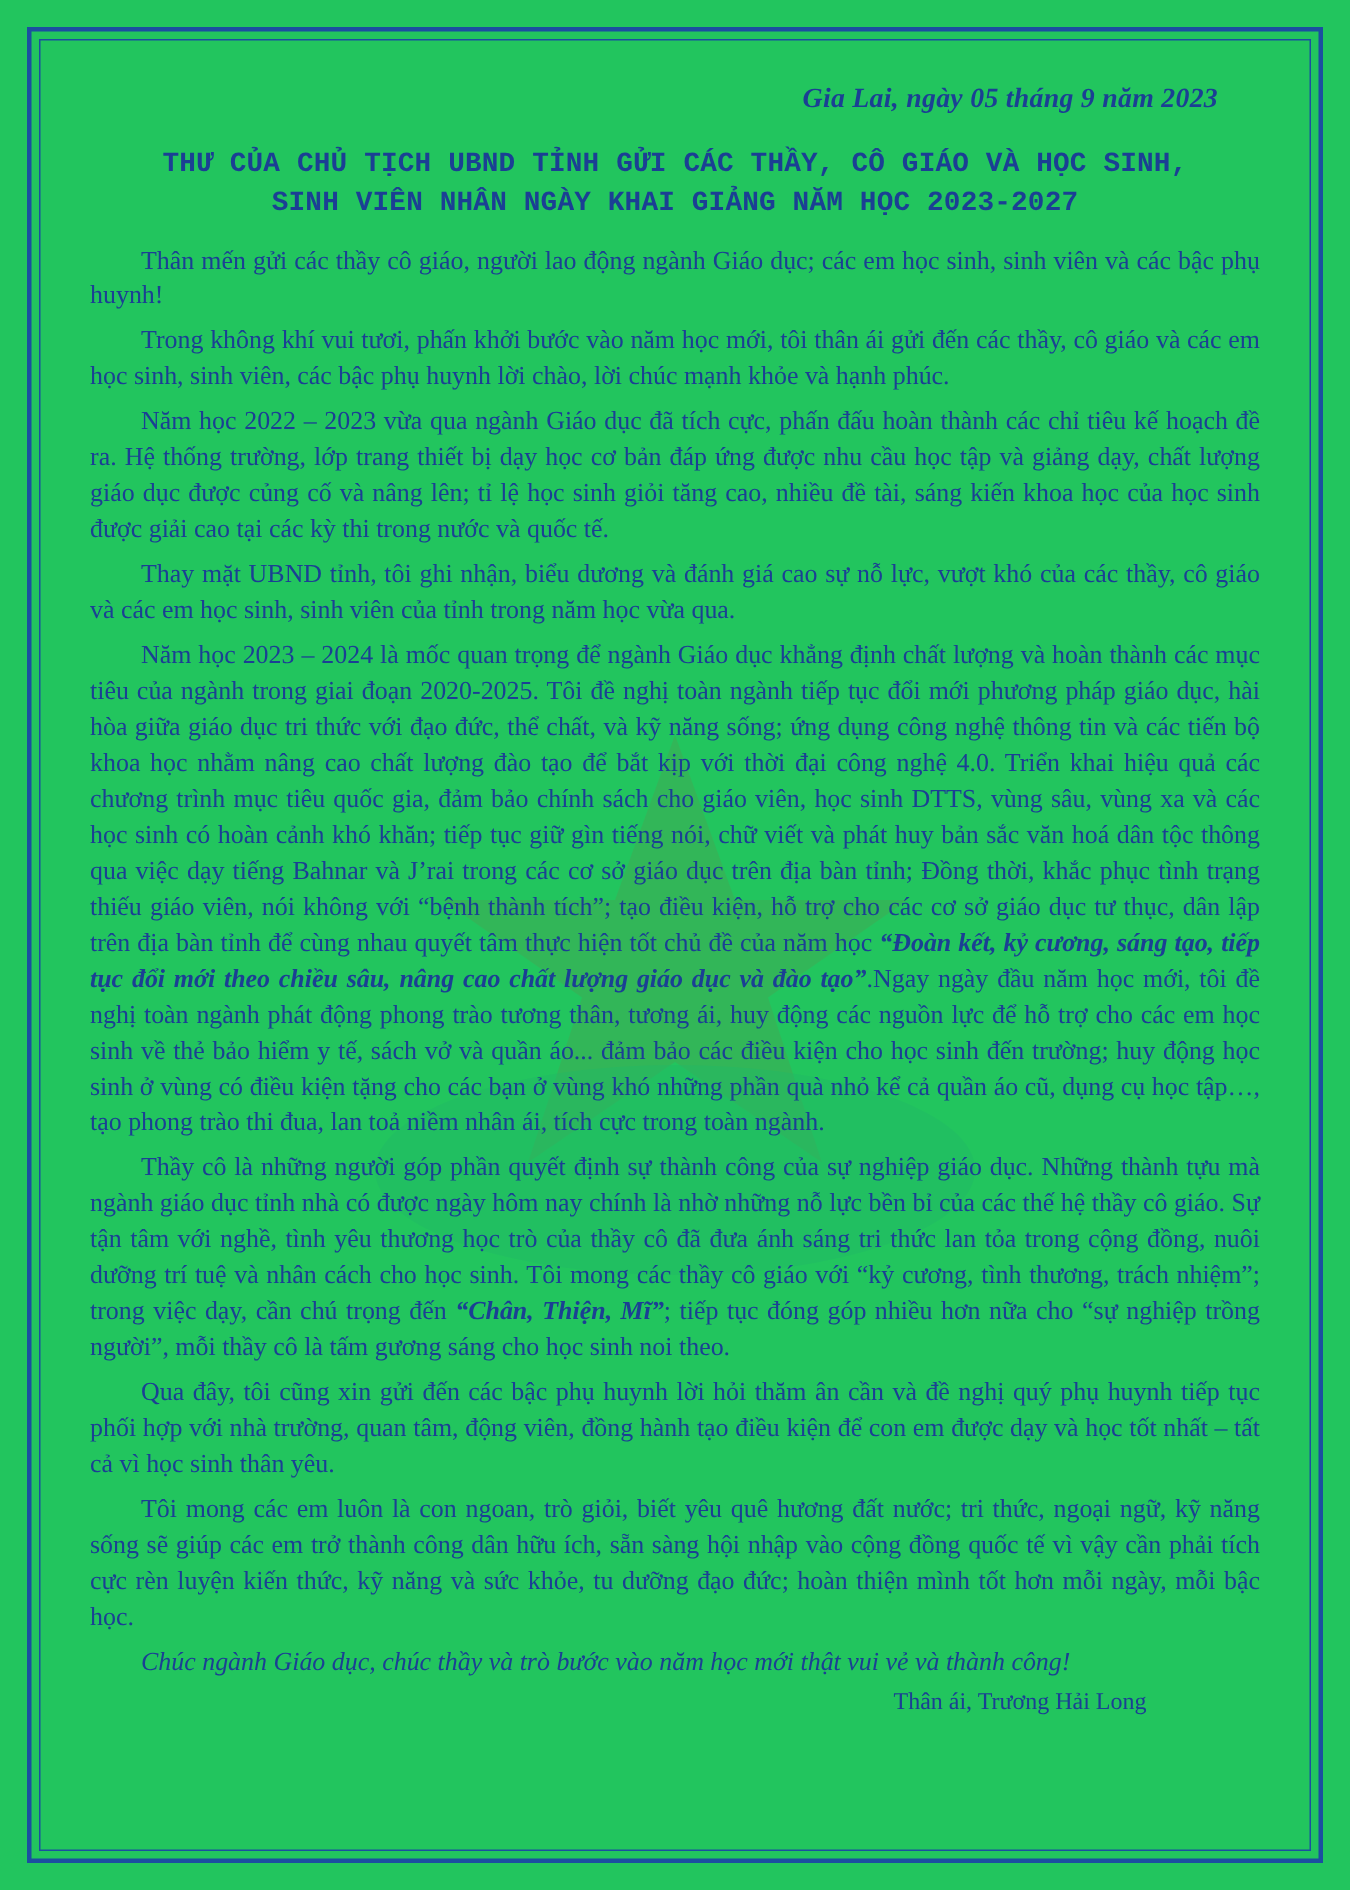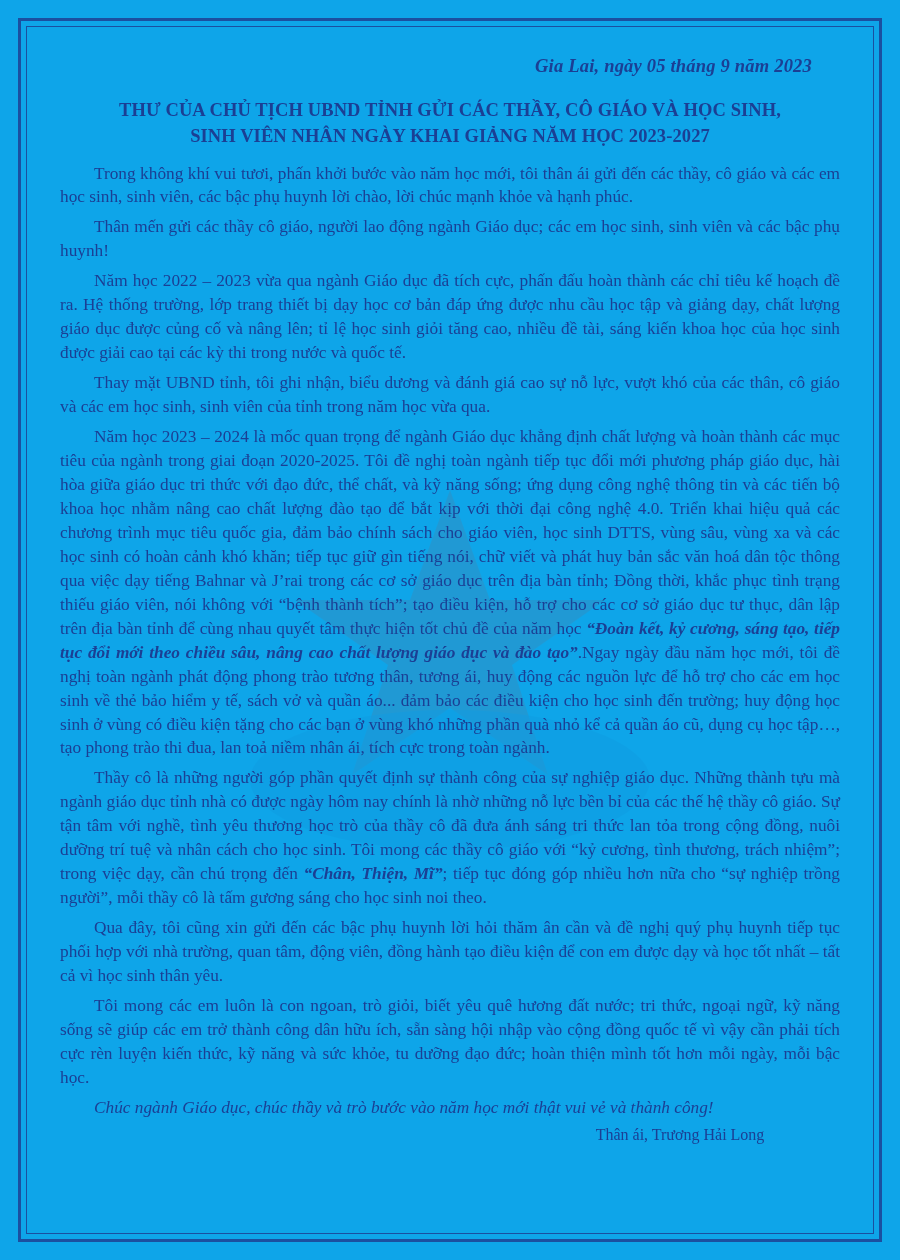--- a/index.html
+++ b/index.html
@@ -4,21 +4,21 @@
 <style>
   html, body {
     margin: 0;
     padding: 0;
     background: #ffffff;
   }
   .page {
     position: relative;
     width: 900px;
     height: 1260px;
-    background: #0ea5e9;
+    background: #22c55e;
     box-sizing: border-box;
     overflow: hidden;
     font-family: "Liberation Serif", serif;
   }
   .border-outer {
     position: absolute;
     left: 18px;
     top: 18px;
     right: 18px;
     bottom: 18px;
@@ -63,20 +63,21 @@
     letter-spacing: 0.2px;
   }
   .title {
     text-align: center;
     font-weight: bold;
     font-size: 18.5px;
     line-height: 1.42;
     color: #1b3f94;
     margin: 20px 10px 12px 10px;
     letter-spacing: 0.1px;
+    font-family: Liberation Mono, monospace;
   }
   p.para {
     margin: 0 0 6px 0;
     text-indent: 34px;
     text-align: justify;
     font-size: 17.3px;
     line-height: 1.385;
     color: #1b3f94;
   }
   .sub-head {
@@ -119,27 +120,27 @@
 
   <div class="content">
 
     <div class="dateline">Gia Lai, ngày 05 tháng 9 năm 2023</div>
 
     <div class="title">
       <div>THƯ CỦA CHỦ TỊCH UBND TỈNH GỬI CÁC THẦY, CÔ GIÁO VÀ HỌC SINH,</div>
       <div>SINH VIÊN NHÂN NGÀY KHAI GIẢNG NĂM HỌC 2023-2027</div>
     </div>
 
+    <p class="para">Thân mến gửi các thầy cô giáo, người lao động ngành Giáo dục; các em học sinh, sinh viên và các bậc phụ huynh!</p>
+
     <p class="para"><span>Trong không khí vui tươi, phấn khởi bước vào năm học mới, tôi thân ái gửi đến các thầy, cô giáo và các em học sinh, sinh viên, các bậc phụ huynh  lời chào, lời chúc mạnh khỏe và hạnh phúc.</span></p>
-
-    <p class="para">Thân mến gửi các thầy cô giáo, người lao động ngành Giáo dục; các em học sinh, sinh viên và các bậc phụ huynh!</p>
 
     <p class="para">Năm học 2022 – 2023 vừa qua ngành Giáo dục đã tích cực, phấn đấu hoàn thành các chỉ tiêu kế hoạch đề ra. Hệ thống trường, lớp trang thiết bị dạy học cơ bản đáp ứng được nhu cầu học tập và giảng dạy, chất lượng giáo dục được củng cố và nâng lên; tỉ lệ học sinh giỏi tăng cao, nhiều đề tài, sáng kiến khoa học của học sinh được giải cao tại các kỳ thi trong nước và quốc tế.</p>
 
-    <p class="para">Thay mặt UBND  tỉnh, tôi ghi nhận, biểu dương và đánh giá cao sự nỗ lực, vượt khó của các thân, cô giáo và các em học sinh, sinh viên của tỉnh trong năm học vừa qua.</p>
+    <p class="para">Thay mặt UBND  tỉnh, tôi ghi nhận, biểu dương và đánh giá cao sự nỗ lực, vượt khó của các thầy, cô giáo và các em học sinh, sinh viên của tỉnh trong năm học vừa qua.</p>
 
     <p class="para"><span>Năm học 2023 – 2024 là mốc quan trọng để ngành Giáo dục khẳng định chất lượng và hoàn thành các mục tiêu của ngành trong giai đoạn 2020-2025. Tôi đề nghị toàn ngành tiếp tục đổi mới phương pháp giáo dục, hài hòa giữa giáo dục tri thức với đạo đức, thể chất, và kỹ năng sống; ứng dụng công nghệ thông tin và các tiến bộ khoa học nhằm nâng cao chất lượng đào tạo để bắt kịp với thời đại công nghệ 4.0. Triển khai hiệu quả các chương trình mục tiêu quốc gia, đảm bảo chính sách cho giáo viên, học sinh DTTS, vùng sâu, vùng xa và các học sinh có hoàn cảnh khó khăn; tiếp tục giữ gìn tiếng nói, chữ viết và phát huy bản sắc văn hoá dân tộc thông qua việc dạy tiếng Bahnar và J’rai trong các cơ sở giáo dục trên địa bàn tỉnh; Đồng thời, khắc phục tình trạng thiếu giáo viên, nói không với “bệnh thành tích”; tạo điều kiện, hỗ trợ cho các cơ sở giáo dục tư thục, dân lập trên địa bàn tỉnh để cùng nhau quyết tâm thực hiện tốt chủ đề của năm học </span><span class="itb">“Đoàn kết, kỷ cương, sáng tạo, tiếp tục đổi mới theo chiều sâu, nâng cao chất lượng giáo dục và đào tạo”</span><span>.Ngay ngày đầu năm học mới, tôi đề nghị toàn ngành phát động phong trào tương thân, tương ái, huy động các nguồn lực để hỗ trợ cho các em học sinh về thẻ bảo hiểm y tế, sách vở và quần áo... đảm bảo các điều kiện cho học sinh đến trường; huy động học sinh ở vùng có điều kiện tặng cho các bạn ở vùng khó những phần quà nhỏ kể cả quần áo cũ, dụng cụ học tập…, tạo phong trào thi đua, lan toả niềm nhân ái, tích cực trong toàn ngành.</span></p>
 
 
     <p class="para"><span>Thầy cô là những người  góp phần quyết định sự thành công của sự nghiệp giáo dục. Những thành tựu mà ngành giáo dục tỉnh nhà có được ngày hôm nay chính là nhờ những nỗ lực bền bỉ của các thế hệ thầy cô giáo. Sự tận tâm với nghề, tình yêu thương học trò của thầy cô đã đưa ánh sáng tri thức lan tỏa trong cộng đồng, nuôi dưỡng trí tuệ và nhân cách cho học sinh. Tôi mong các thầy cô giáo với “kỷ cương, tình thương, trách nhiệm”; trong việc dạy, cần chú trọng đến </span><span class="itb">“Chân, Thiện, Mĩ”</span><span>; tiếp tục đóng góp nhiều hơn nữa cho “sự nghiệp trồng người”, mỗi thầy cô là tấm gương sáng cho học sinh noi theo.</span></p>
 
 
     <p class="para">Qua đây, tôi cũng xin gửi đến các bậc phụ huynh lời hỏi thăm ân cần và đề nghị quý phụ huynh tiếp tục phối hợp với nhà trường, quan tâm, động viên, đồng hành  tạo điều kiện để con em được dạy và học tốt nhất – tất cả vì học sinh thân yêu.</p>
 
     <p class="para">Tôi mong các em luôn là con ngoan, trò giỏi, biết yêu quê hương đất nước; tri thức, ngoại ngữ, kỹ năng sống sẽ giúp các em trở thành công dân hữu ích, sẵn sàng hội nhập vào cộng đồng quốc tế vì vậy cần phải tích cực rèn luyện kiến thức, kỹ năng và sức khỏe, tu dưỡng đạo đức; hoàn thiện mình tốt hơn mỗi ngày, mỗi bậc học.</p>

